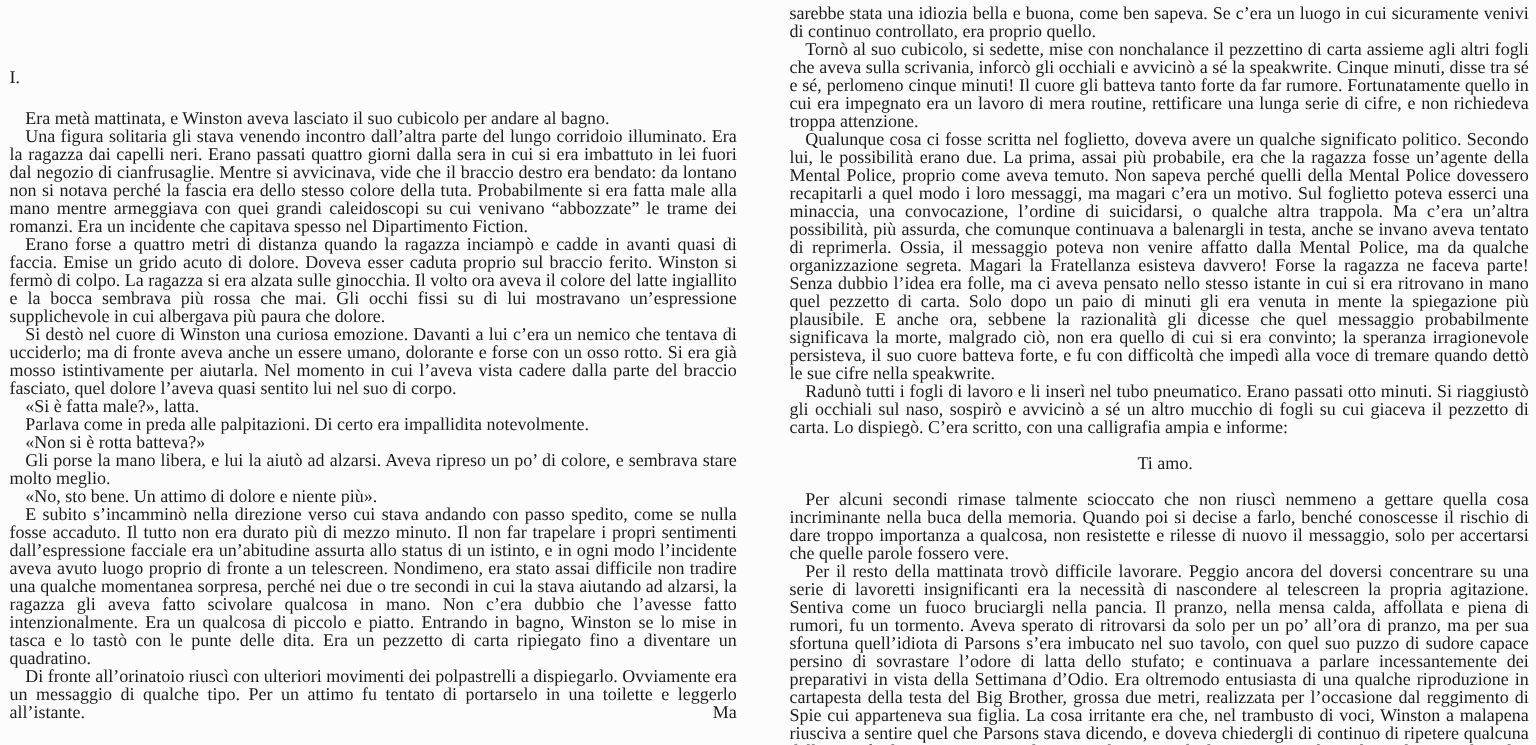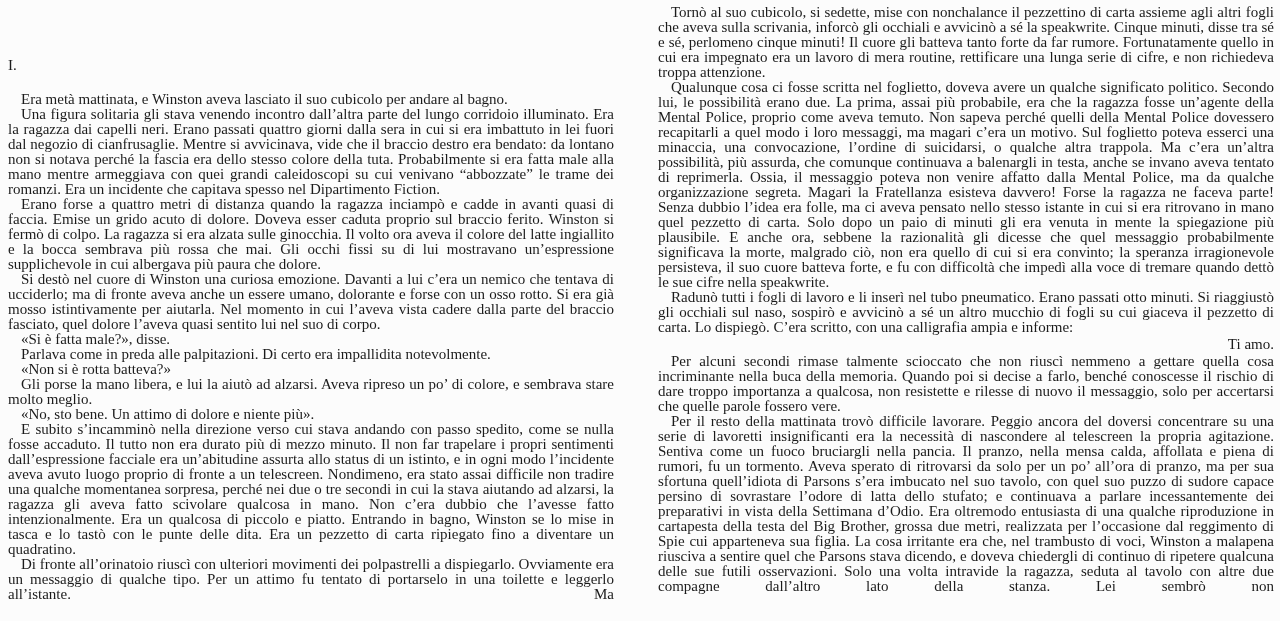--- a/index.html
+++ b/index.html
@@ -39,43 +39,44 @@
     text-align: justify;
     text-indent: 13px;
   }
   p.no-indent {
     text-indent: 0;
   }
   p.justify-last {
     text-align-last: justify;
   }
   p.note-line {
-    margin: 2px 0;
-    text-align: right;
+    margin: 15px 0;
+    text-align: center;
     text-indent: 10px;
   }
 </style>
 </head>
 <body>
 
 <div id="left-page" class="page-column">
   <h2 class="chapter-label">I.</h2>
   <p class="para">Era metà mattinata, e Winston aveva lasciato il suo cubicolo per andare al bagno.</p>
   <p class="para">Una figura solitaria gli stava venendo incontro dall’altra parte del lungo corridoio illuminato. Era la ragazza dai capelli neri. Erano passati quattro giorni dalla sera in cui si era imbattuto in lei fuori dal negozio di cianfrusaglie. Mentre si avvicinava, vide che il braccio destro era bendato: da lontano non si notava perché la fascia era dello stesso colore della tuta. Probabilmente si era fatta male alla mano mentre armeggiava con quei grandi caleidoscopi su cui venivano “abbozzate” le trame dei romanzi. Era un incidente che capitava spesso nel Dipartimento Fiction.</p>
   <p class="para">Erano forse a quattro metri di distanza quando la ragazza inciampò e cadde in avanti quasi di faccia. Emise un grido acuto di dolore. Doveva esser caduta proprio sul braccio ferito. Winston si fermò di colpo. La ragazza si era alzata sulle ginocchia. Il volto ora aveva il colore del latte ingiallito e la bocca sembrava più rossa che mai. Gli occhi fissi su di lui mostravano un’espressione supplichevole in cui albergava più paura che dolore.</p>
   <p class="para">Si destò nel cuore di Winston una curiosa emozione. Davanti a lui c’era un nemico che tentava di ucciderlo; ma di fronte aveva anche un essere umano, dolorante e forse con un osso rotto. Si era già mosso istintivamente per aiutarla. Nel momento in cui l’aveva vista cadere dalla parte del braccio fasciato, quel dolore l’aveva quasi sentito lui nel suo di corpo.</p>
-  <p class="para">«Si è fatta male?», disse.</p>
+  <p class="para">«Si è fatta male?», latta.</p>
   <p class="para">Parlava come in preda alle palpitazioni. Di certo era impallidita notevolmente.</p>
   <p class="para">«Non si è rotta batteva?»</p>
   <p class="para">Gli porse la mano libera, e lui la aiutò ad alzarsi. Aveva ripreso un po’ di colore, e sembrava stare molto meglio.</p>
   <p class="para">«No, sto bene. Un attimo di dolore e niente più».</p>
   <p class="para">E subito s’incamminò nella direzione verso cui stava andando con passo spedito, come se nulla fosse accaduto. Il tutto non era durato più di mezzo minuto. Il non far trapelare i propri sentimenti dall’espressione facciale era un’abitudine assurta allo status di un istinto, e in ogni modo l’incidente aveva avuto luogo proprio di fronte a un telescreen. Nondimeno, era stato assai difficile non tradire una qualche momentanea sorpresa, perché nei due o tre secondi in cui la stava aiutando ad alzarsi, la ragazza gli aveva fatto scivolare qualcosa in mano. Non c’era dubbio che l’avesse fatto intenzionalmente. Era un qualcosa di piccolo e piatto. Entrando in bagno, Winston se lo mise in tasca e lo tastò con le punte delle dita. Era un pezzetto di carta ripiegato fino a diventare un quadratino.</p>
   <p class="para justify-last">Di fronte all’orinatoio riuscì con ulteriori movimenti dei polpastrelli a dispiegarlo. Ovviamente era un messaggio di qualche tipo. Per un attimo fu tentato di portarselo in una toilette e leggerlo all’istante. Ma</p>
 </div>
 
 <div id="right-page" class="page-column">
+  <p class="para no-indent">sarebbe stata una idiozia bella e buona, come ben sapeva. Se c’era un luogo in cui sicuramente venivi di continuo controllato, era proprio quello.</p>
   <p class="para">Tornò al suo cubicolo, si sedette, mise con nonchalance il pezzettino di carta assieme agli altri fogli che aveva sulla scrivania, inforcò gli occhiali e avvicinò a sé la speakwrite. Cinque minuti, disse tra sé e sé, perlomeno cinque minuti! Il cuore gli batteva tanto forte da far rumore. Fortunatamente quello in cui era impegnato era un lavoro di mera routine, rettificare una lunga serie di cifre, e non richiedeva troppa attenzione.</p>
   <p class="para">Qualunque cosa ci fosse scritta nel foglietto, doveva avere un qualche significato politico. Secondo lui, le possibilità erano due. La prima, assai più probabile, era che la ragazza fosse un’agente della Mental Police, proprio come aveva temuto. Non sapeva perché quelli della Mental Police dovessero recapitarli a quel modo i loro messaggi, ma magari c’era un motivo. Sul foglietto poteva esserci una minaccia, una convocazione, l’ordine di suicidarsi, o qualche altra trappola. Ma c’era un’altra possibilità, più assurda, che comunque continuava a balenargli in testa, anche se invano aveva tentato di reprimerla. Ossia, il messaggio poteva non venire affatto dalla Mental Police, ma da qualche organizzazione segreta. Magari la Fratellanza esisteva davvero! Forse la ragazza ne faceva parte! Senza dubbio l’idea era folle, ma ci aveva pensato nello stesso istante in cui si era ritrovano in mano quel pezzetto di carta. Solo dopo un paio di minuti gli era venuta in mente la spiegazione più plausibile. E anche ora, sebbene la razionalità gli dicesse che quel messaggio probabilmente significava la morte, malgrado ciò, non era quello di cui si era convinto; la speranza irragionevole persisteva, il suo cuore batteva forte, e fu con difficoltà che impedì alla voce di tremare quando dettò le sue cifre nella speakwrite.</p>
   <p class="para">Radunò tutti i fogli di lavoro e li inserì nel tubo pneumatico. Erano passati otto minuti. Si riaggiustò gli occhiali sul naso, sospirò e avvicinò a sé un altro mucchio di fogli su cui giaceva il pezzetto di carta. Lo dispiegò. C’era scritto, con una calligrafia ampia e informe:</p>
   <p class="note-line">Ti amo.</p>
   <p class="para">Per alcuni secondi rimase talmente scioccato che non riuscì nemmeno a gettare quella cosa incriminante nella buca della memoria. Quando poi si decise a farlo, benché conoscesse il rischio di dare troppo importanza a qualcosa, non resistette e rilesse di nuovo il messaggio, solo per accertarsi che quelle parole fossero vere.</p>
   <p class="para justify-last">Per il resto della mattinata trovò difficile lavorare. Peggio ancora del doversi concentrare su una serie di lavoretti insignificanti era la necessità di nascondere al telescreen la propria agitazione. Sentiva come un fuoco bruciargli nella pancia. Il pranzo, nella mensa calda, affollata e piena di rumori, fu un tormento. Aveva sperato di ritrovarsi da solo per un po’ all’ora di pranzo, ma per sua sfortuna quell’idiota di Parsons s’era imbucato nel suo tavolo, con quel suo puzzo di sudore capace persino di sovrastare l’odore di latta dello stufato; e continuava a parlare incessantemente dei preparativi in vista della Settimana d’Odio. Era oltremodo entusiasta di una qualche riproduzione in cartapesta della testa del Big Brother, grossa due metri, realizzata per l’occasione dal reggimento di Spie cui apparteneva sua figlia. La cosa irritante era che, nel trambusto di voci, Winston a malapena riusciva a sentire quel che Parsons stava dicendo, e doveva chiedergli di continuo di ripetere qualcuna delle sue futili osservazioni. Solo una volta intravide la ragazza, seduta al tavolo con altre due compagne dall’altro lato della stanza. Lei sembrò non</p>
 </div>
 
 </body></html>

